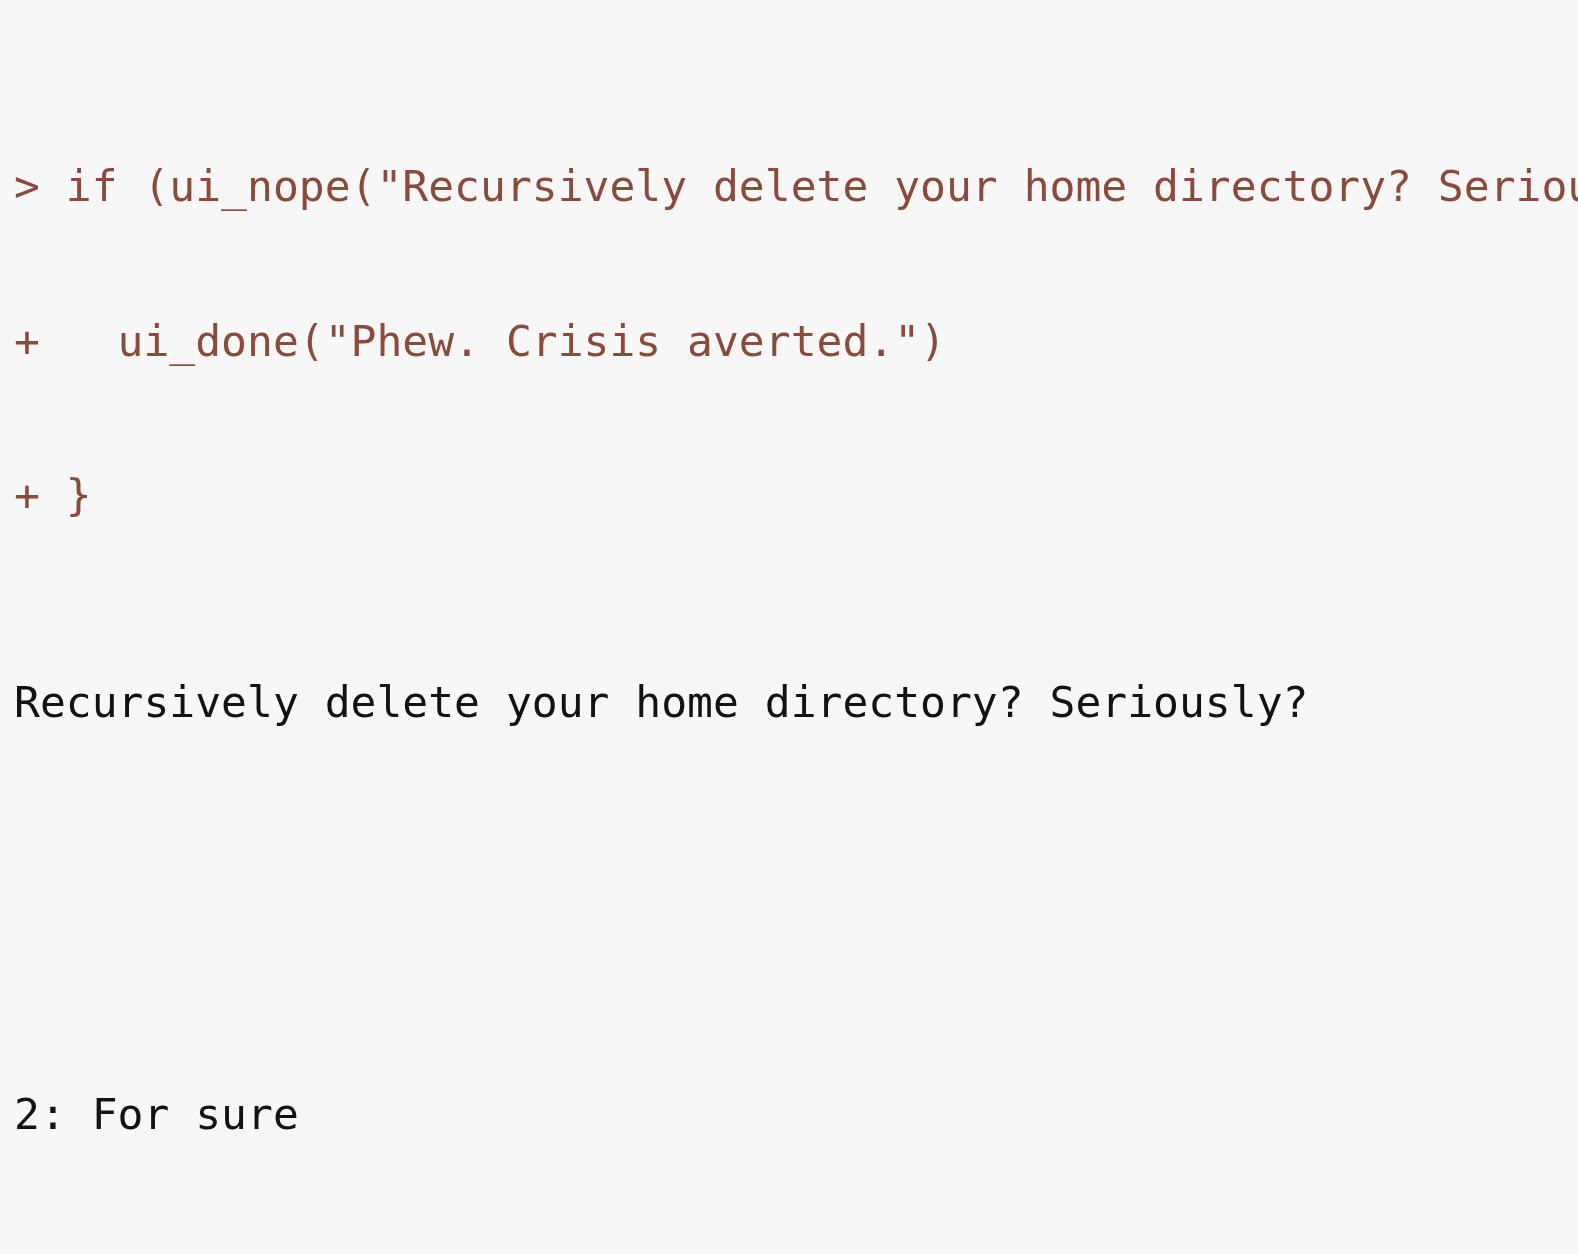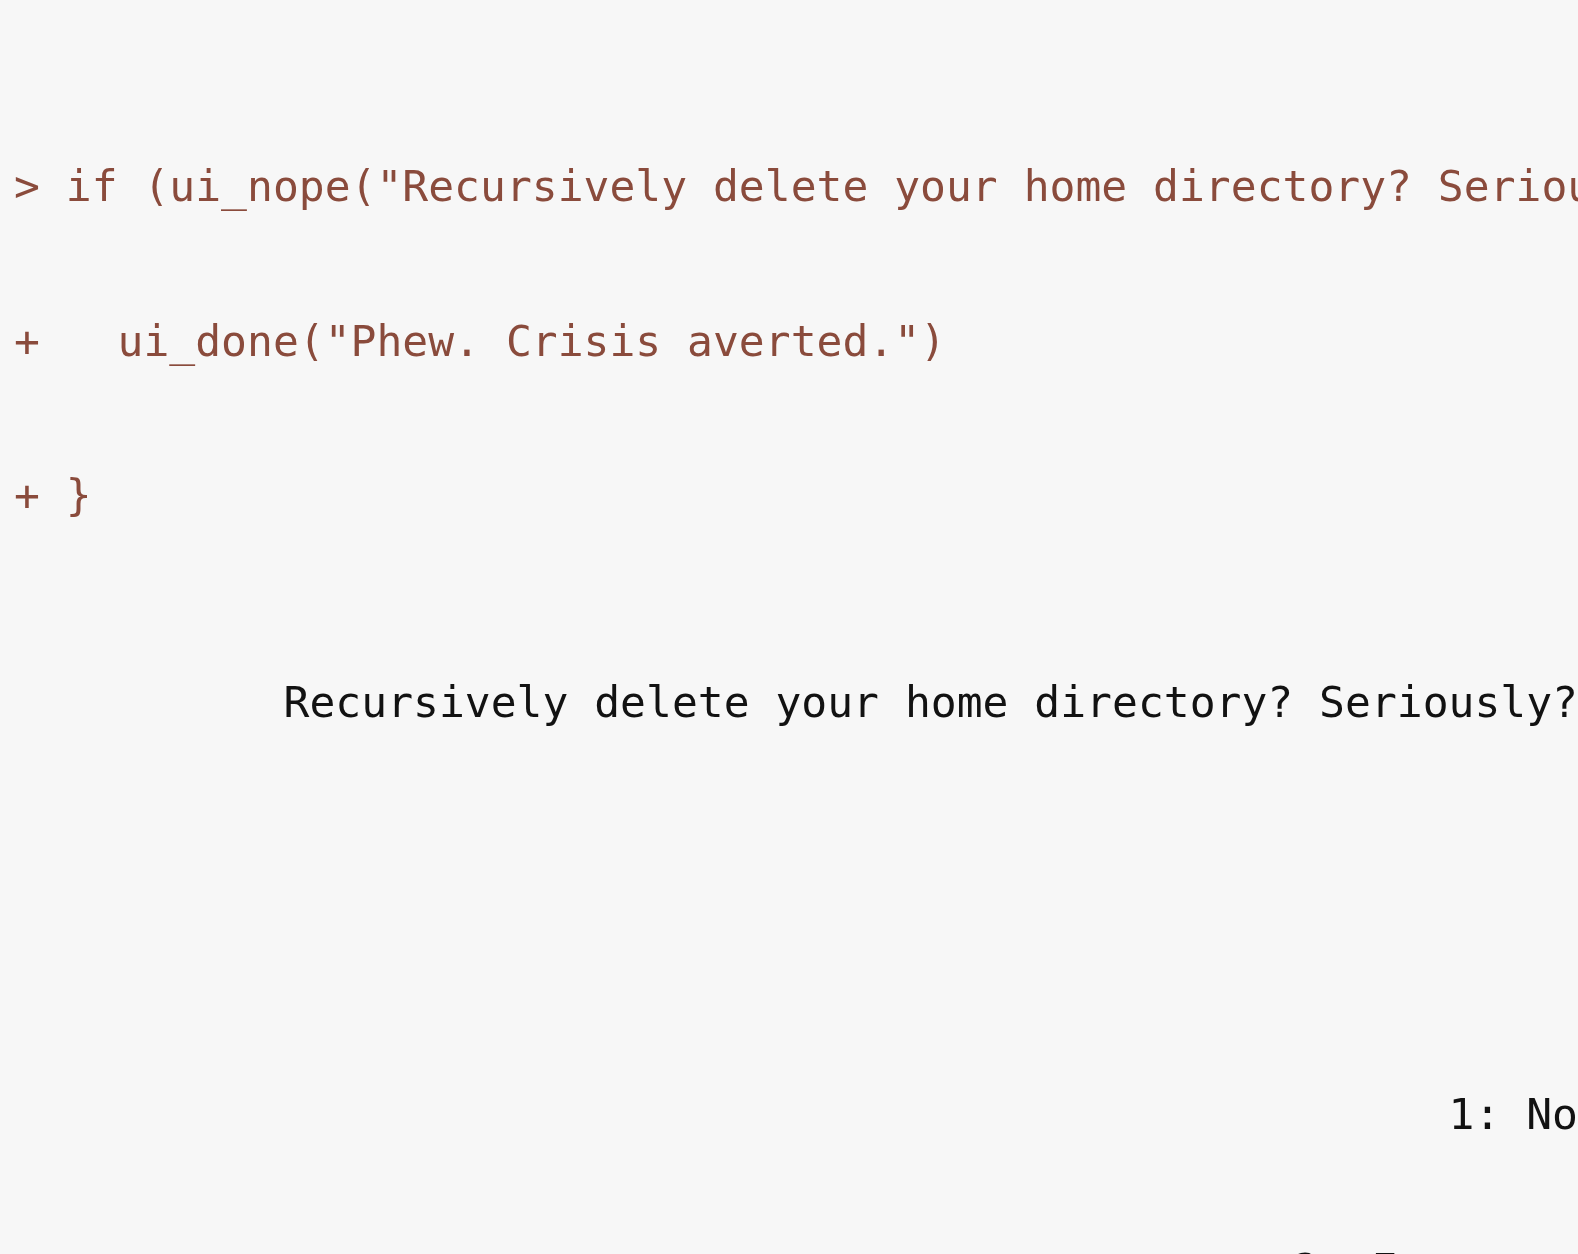--- a/index.html
+++ b/index.html
@@ -31,38 +31,37 @@
   .line {
     white-space: pre;
     height: 51.6px;
     display: block;
   }
 
   
   .code { color: #8a4b3c; }
 
   
-  .out  { color: #121212; text-align: right; }
+  .out  { color: #121212; }
 
   .blank { height: 51.6px; display: block; }
 </style>
 </head>
 <body>
 
 <div id="console">
 
   <span class="line code">&gt; if (ui_nope("Recursively delete your home directory? Seriously?")) {</span>
   <span class="line code">+   ui_done("Phew. Crisis averted.")</span>
   <span class="line code">+ }</span>
 
   <span class="line out">Recursively delete your home directory? Seriously?</span>
 
   <span class="blank"></span>
 
-  <span class="line out">1: No</span>
   <span class="line out">2: For sure</span>
   
 
   
 
   
 
   
 
   

